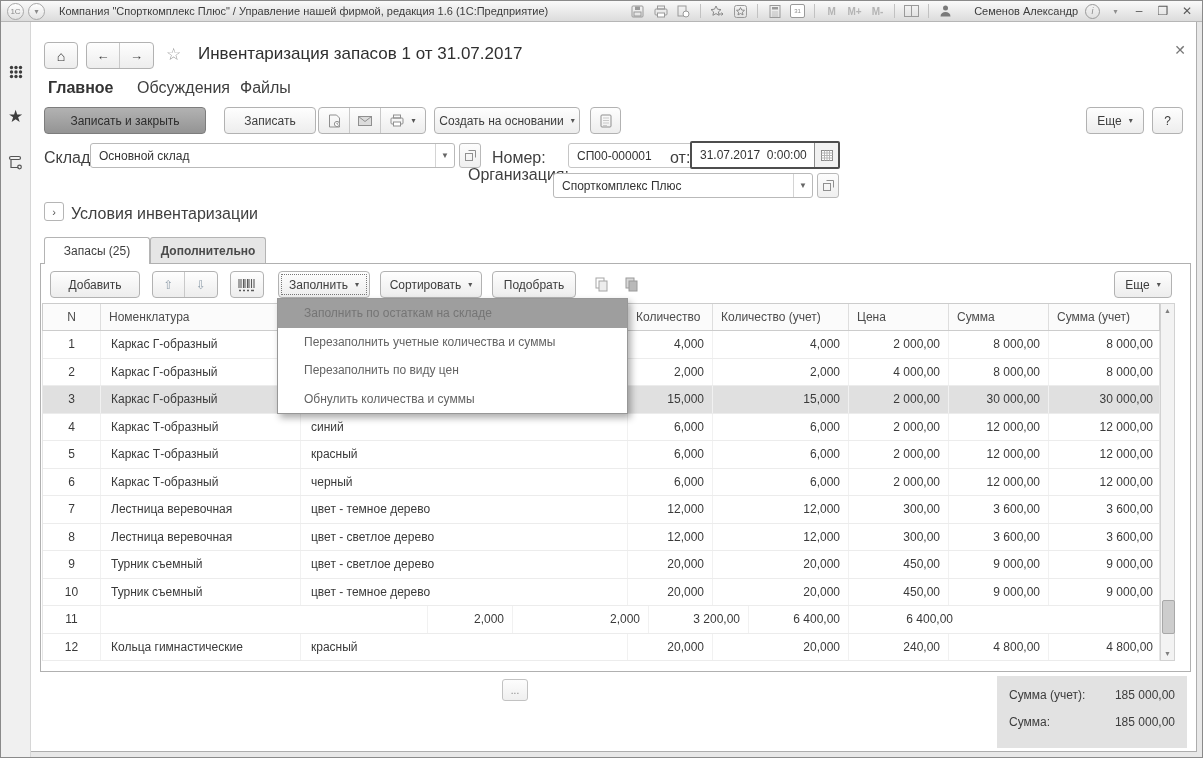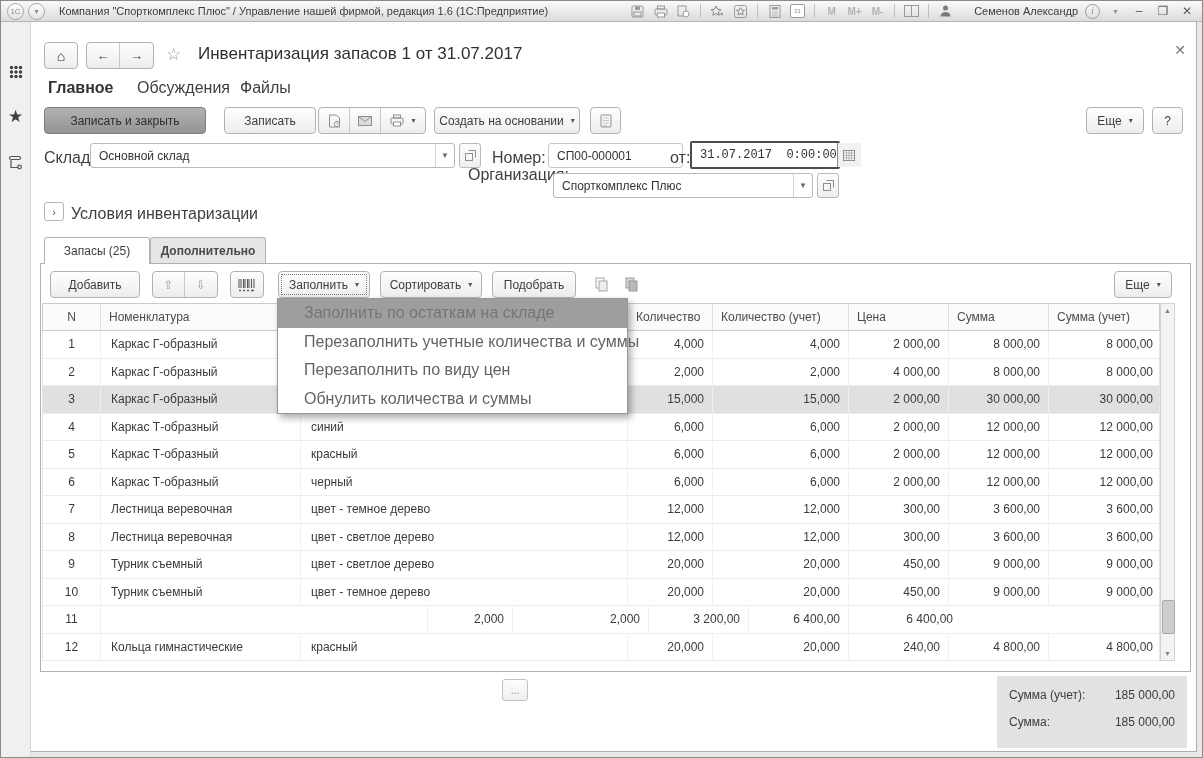--- a/index.html
+++ b/index.html
@@ -43,21 +43,21 @@
   .igroup .ib{width:31px;display:flex;align-items:center;justify-content:center;border-right:1px solid #c9c9c9;box-sizing:border-box;}
   .igroup .ib:last-child{border-right:none;}
   .iconbtn{position:absolute;height:27px;box-sizing:border-box;border:1px solid #b2b2b2;border-radius:4px;
            background:linear-gradient(#fefefe,#ededed);display:flex;align-items:center;justify-content:center;}
   .flatbtn{position:absolute;height:27px;width:28px;display:flex;align-items:center;justify-content:center;}
   
   .fld{position:absolute;height:25px;box-sizing:border-box;border:1px solid #b9b9b9;border-radius:3px;
        background:#fff;font-size:12px;color:#333;display:flex;align-items:center;padding-left:8px;}
   .fld .dd{margin-left:auto;width:18px;height:100%;border-left:1px solid #d4d4d4;display:flex;
            align-items:center;justify-content:center;color:#666;font-size:8px;flex:none;}
-  .fld.focus{border:2px solid #4d4d4d;border-radius:2px;font-family:Liberation Mono, monospace;}
+  .fld.focus{border:2px solid #4d4d4d;border-radius:2px;}
   .calbtn{margin-left:auto;width:23px;height:100%;border-left:1px solid #8c8c8c;background:#f1f1f1;
           display:flex;align-items:center;justify-content:center;flex:none;}
   .obtn{position:absolute;width:22px;height:25px;box-sizing:border-box;border:1px solid #b9b9b9;border-radius:3px;
         background:linear-gradient(#fdfdfd,#efefef);display:flex;align-items:center;justify-content:center;}
   
   .tab{position:absolute;top:237px;box-sizing:border-box;border:1px solid #b4b4b4;border-bottom:none;
        border-radius:3px 3px 0 0;display:flex;align-items:center;justify-content:center;font-size:12px;color:#3d3d3d;}
   .tab.active{height:27px;background:#fff;z-index:6;}
   .tab.inactive{height:26px;background:#e6e6e6;z-index:4;color:#4a4a4a;}
   .panel{position:absolute;left:40px;top:263px;width:1151px;height:409px;box-sizing:border-box;
@@ -88,21 +88,21 @@
   
   .sb{position:absolute;left:1160px;top:303px;width:15px;height:358px;background:#f3f3f3;
       border:1px solid #d2d2d2;box-sizing:border-box;z-index:3;}
   .sb .ar{position:absolute;left:0;width:13px;height:13px;display:flex;align-items:center;justify-content:center;
           font-size:7px;color:#7f7f7f;}
   .sb .thumb{position:absolute;left:1px;width:11px;height:32px;top:296px;background:#cdcdcd;
              border:1px solid #a8a8a8;border-radius:2px;}
   
   #ctxmenu{position:absolute;left:277px;top:298px;width:349px;background:#fff;border:1px solid #979797;
            box-shadow:3px 4px 7px rgba(0,0,0,.32);z-index:60;}
-  .mi{height:28.5px;display:flex;align-items:center;padding-left:26px;font-size:16px;color:#636363;
+  .mi{height:28.5px;display:flex;align-items:center;padding-left:26px;font-size:12px;color:#636363;
       box-sizing:border-box;white-space:nowrap;}
   .mi.hl{background:#9e9e9e;color:#757575;}
   
   .comment{position:absolute;left:44px;top:679px;width:456px;height:62px;box-sizing:border-box;
            border:1px solid #c2c2c2;border-radius:4px;resize:none;font-family:inherit;font-size:12px;
            color:#333;padding:5px 8px;background:#fff;}
   .comment::placeholder{color:#aeaeae;}
   .dots{position:absolute;left:502px;top:679px;width:26px;height:22px;box-sizing:border-box;
         border:1px solid #c2c2c2;border-radius:3px;background:linear-gradient(#fdfdfd,#efefef);
         display:flex;align-items:center;justify-content:center;font-size:10px;color:#888;}
@@ -286,21 +286,21 @@
     <span>Основной склад</span>
     <span class="dd">▼</span>
   </div>
   <div class="obtn" style="left:459px;top:143px;">
     <svg width="11" height="11" viewBox="0 0 11 11">
         <rect x="0.5" y="3.5" width="7" height="7" fill="none" stroke="#8f8f8f"></rect>
         <path d="M3.5 0.5h7v7" fill="none" stroke="#8f8f8f"></path>
       </svg>
   </div>
   <div class="lbl" style="left:492px;top:149px;">Номер:</div>
-  <div class="fld" style="left:548px;top:143px;width:135px;border-color:#c6c6c6;">
+  <div class="fld" style="left:568px;top:143px;width:135px;border-color:#c6c6c6;">
     <span>СП00-000001</span>
   </div>
   <div class="lbl" style="left:670px;top:149px;">от:</div>
   <div class="fld focus" style="left:690px;top:141px;width:150px;height:28px;">
     <span class="pre">31.07.2017  0:00:00</span>
     <span class="calbtn">
       <svg width="12" height="12" viewBox="0 0 12 12">
           <rect x="0.5" y="1.5" width="11" height="10" fill="#fff" stroke="#8a8a8a"></rect>
           <path d="M0.5 4h11M3.5 1.5v10M6 1.5v10M8.5 1.5v10M0.5 6.5h11M0.5 9h11" stroke="#b5b5b5"></path>
         </svg>

